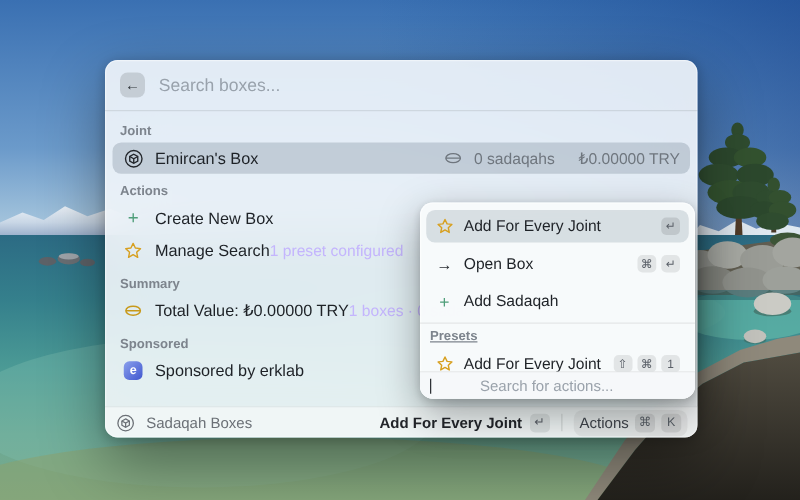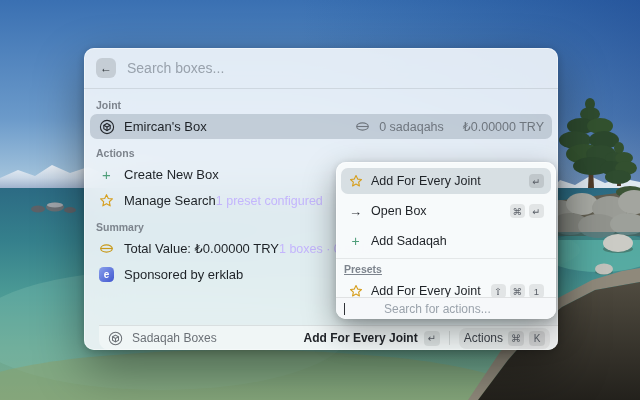--- a/index.html
+++ b/index.html
@@ -36,21 +36,21 @@
   .right .val{margin-left:10px;}
   .plus-glyph{font-size:15px;color:#4f9e7a;line-height:1;}
   .arrow-glyph{font-size:13px;color:#2a2d33;line-height:1;}
   .coin-gray{color:#6f767e;}
   .coin-gold{color:#c8991a;}
   .sp-icon{width:15px;height:15px;border-radius:4.5px;
     background:linear-gradient(135deg,#8aa0ec,#4157cf);color:#fff;
     font-size:10px;font-weight:bold;display:flex;align-items:center;
     justify-content:center;}
 
-  .footer{position:absolute;left:15px;right:0;bottom:0;height:24px;
+  .footer{position:absolute;left:0;right:0;bottom:0;height:24px;
     display:flex;align-items:center;padding:0 8px;
     border-top:1px solid rgba(0,0,0,0.09);
     background:rgba(250,251,252,0.55);border-radius:0 0 10px 10px;text-align:center;}
   .app-name{font-size:12px;color:#6b7076;margin-left:8px;}
   .f-right{margin-left:auto;display:flex;align-items:center;gap:6px;}
   .f-primary{font-size:12px;font-weight:bold;color:#23262b;}
   .kc{min-width:16px;height:15px;padding:0 3px;border-radius:4px;
     background:rgba(0,0,0,0.085);color:#5a6068;font-size:10px;
     display:flex;align-items:center;justify-content:center;box-sizing:border-box;}
   .f-div{width:1px;height:14px;background:rgba(0,0,0,0.12);margin:0 3px;}
@@ -233,20 +233,21 @@
         <span class="icn coin-gold">
           <svg width="15" height="15" viewBox="0 0 15 15" fill="none" stroke="currentColor" stroke-width="1.2">
             <ellipse cx="7.5" cy="7.5" rx="5.8" ry="3.6"></ellipse>
               <path d="M1.7 7.5 H13.3"></path>
           </svg>
         </span>
         <span>Total Value: ₺0.00000 TRY</span>
         <span class="subtitle">1 boxes · 0 sadaqahs</span>
       </div>
 
+      <div class="sec-label">Sponsored</div>
 
       <div class="row">
         <span class="icn">
           <span class="sp-icon">
               <span>e</span>
             </span>
         </span>
         <span>Sponsored by erklab</span>
       </div>
     </div>

